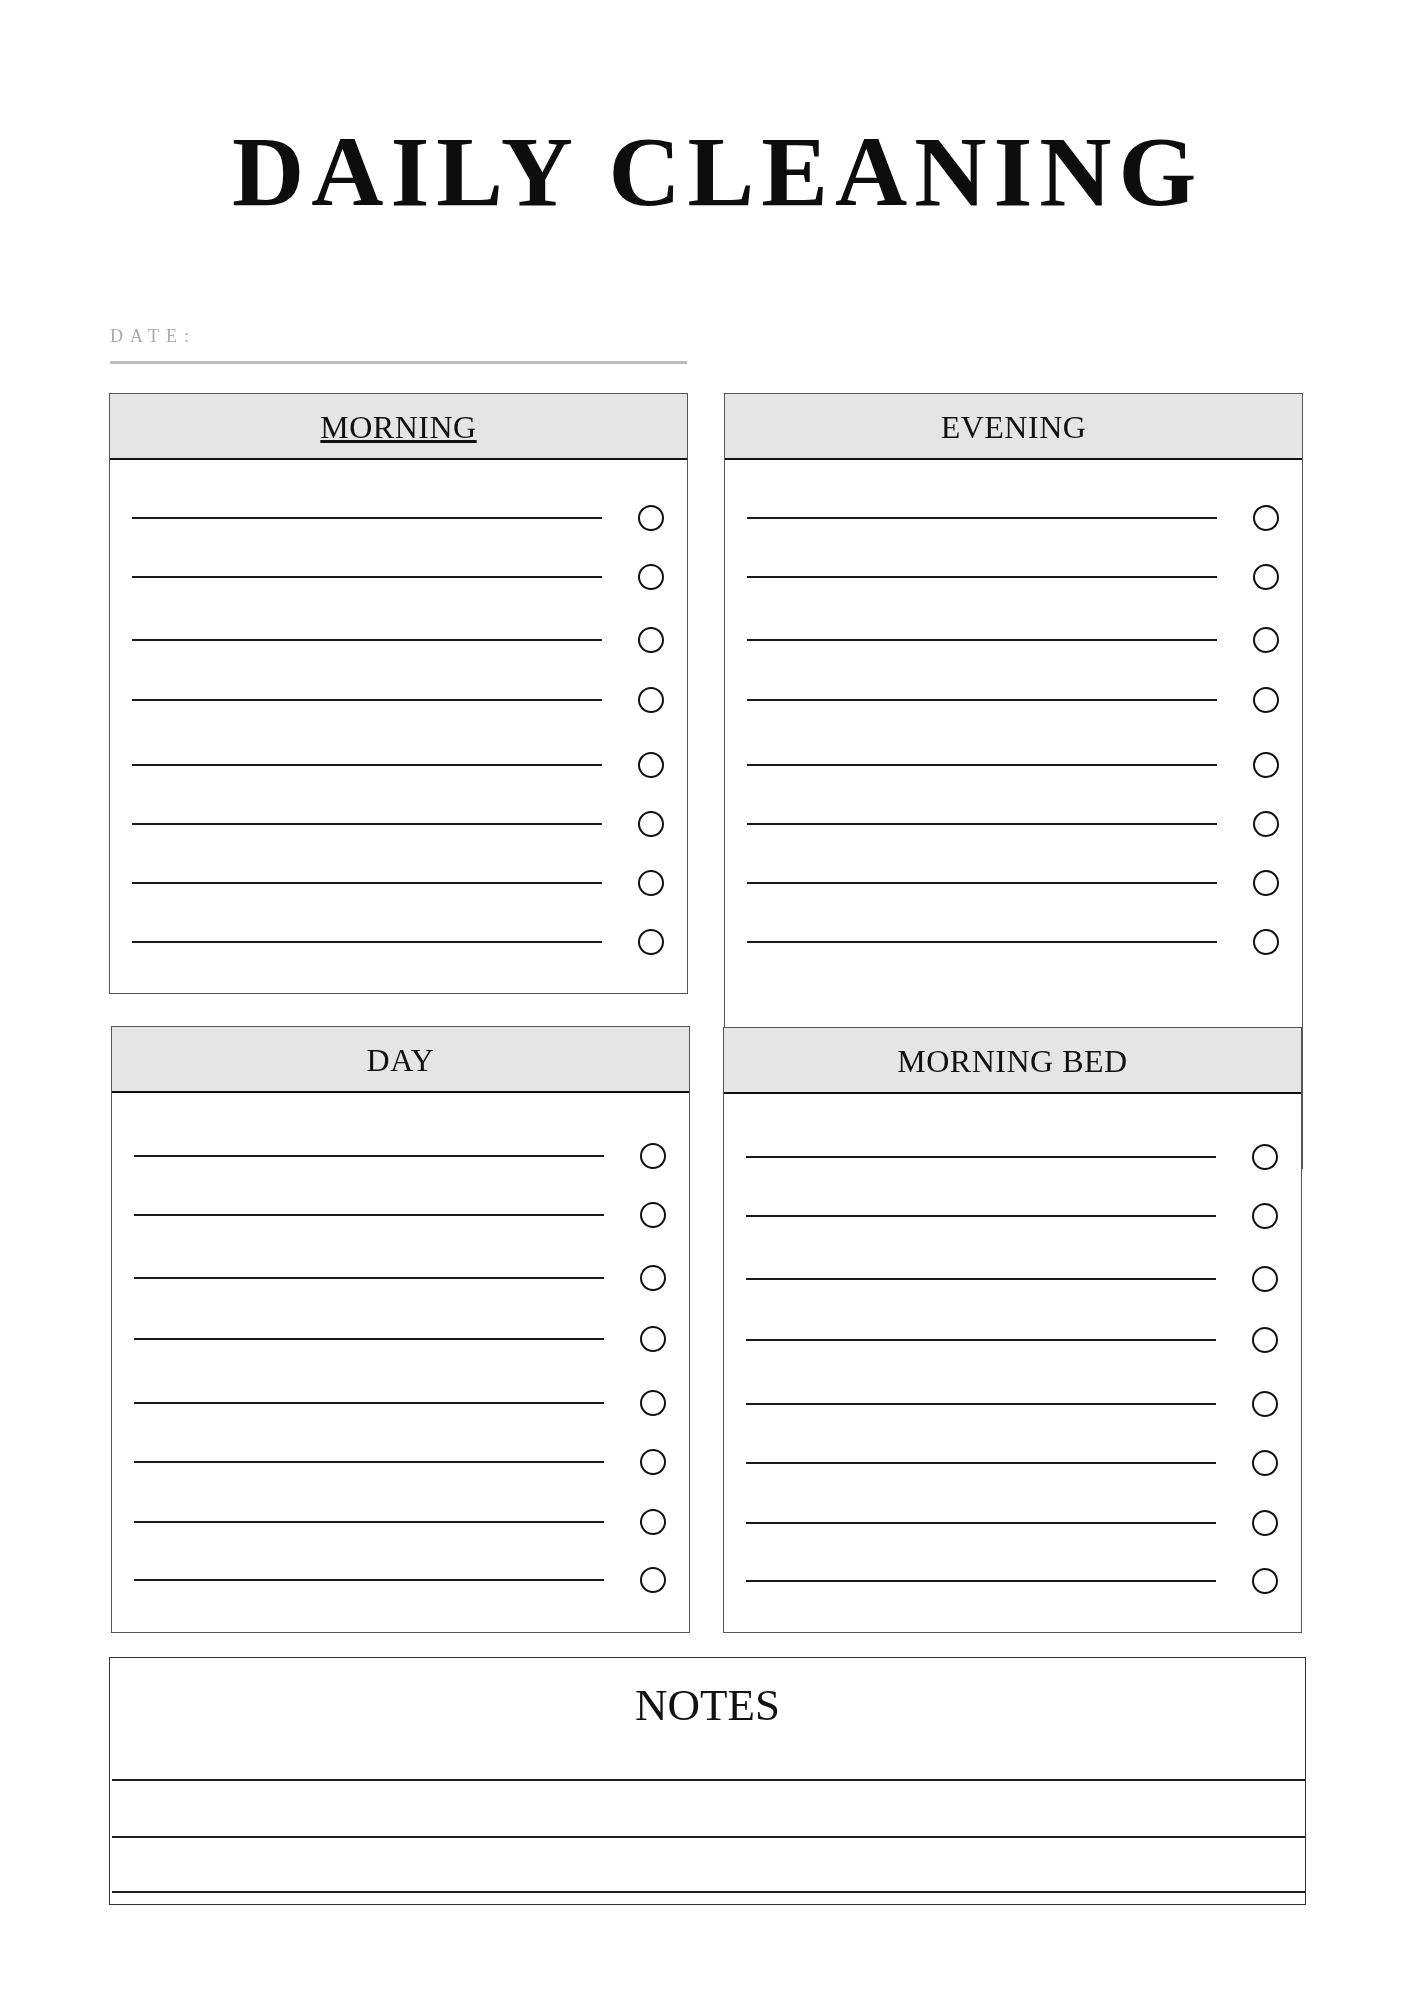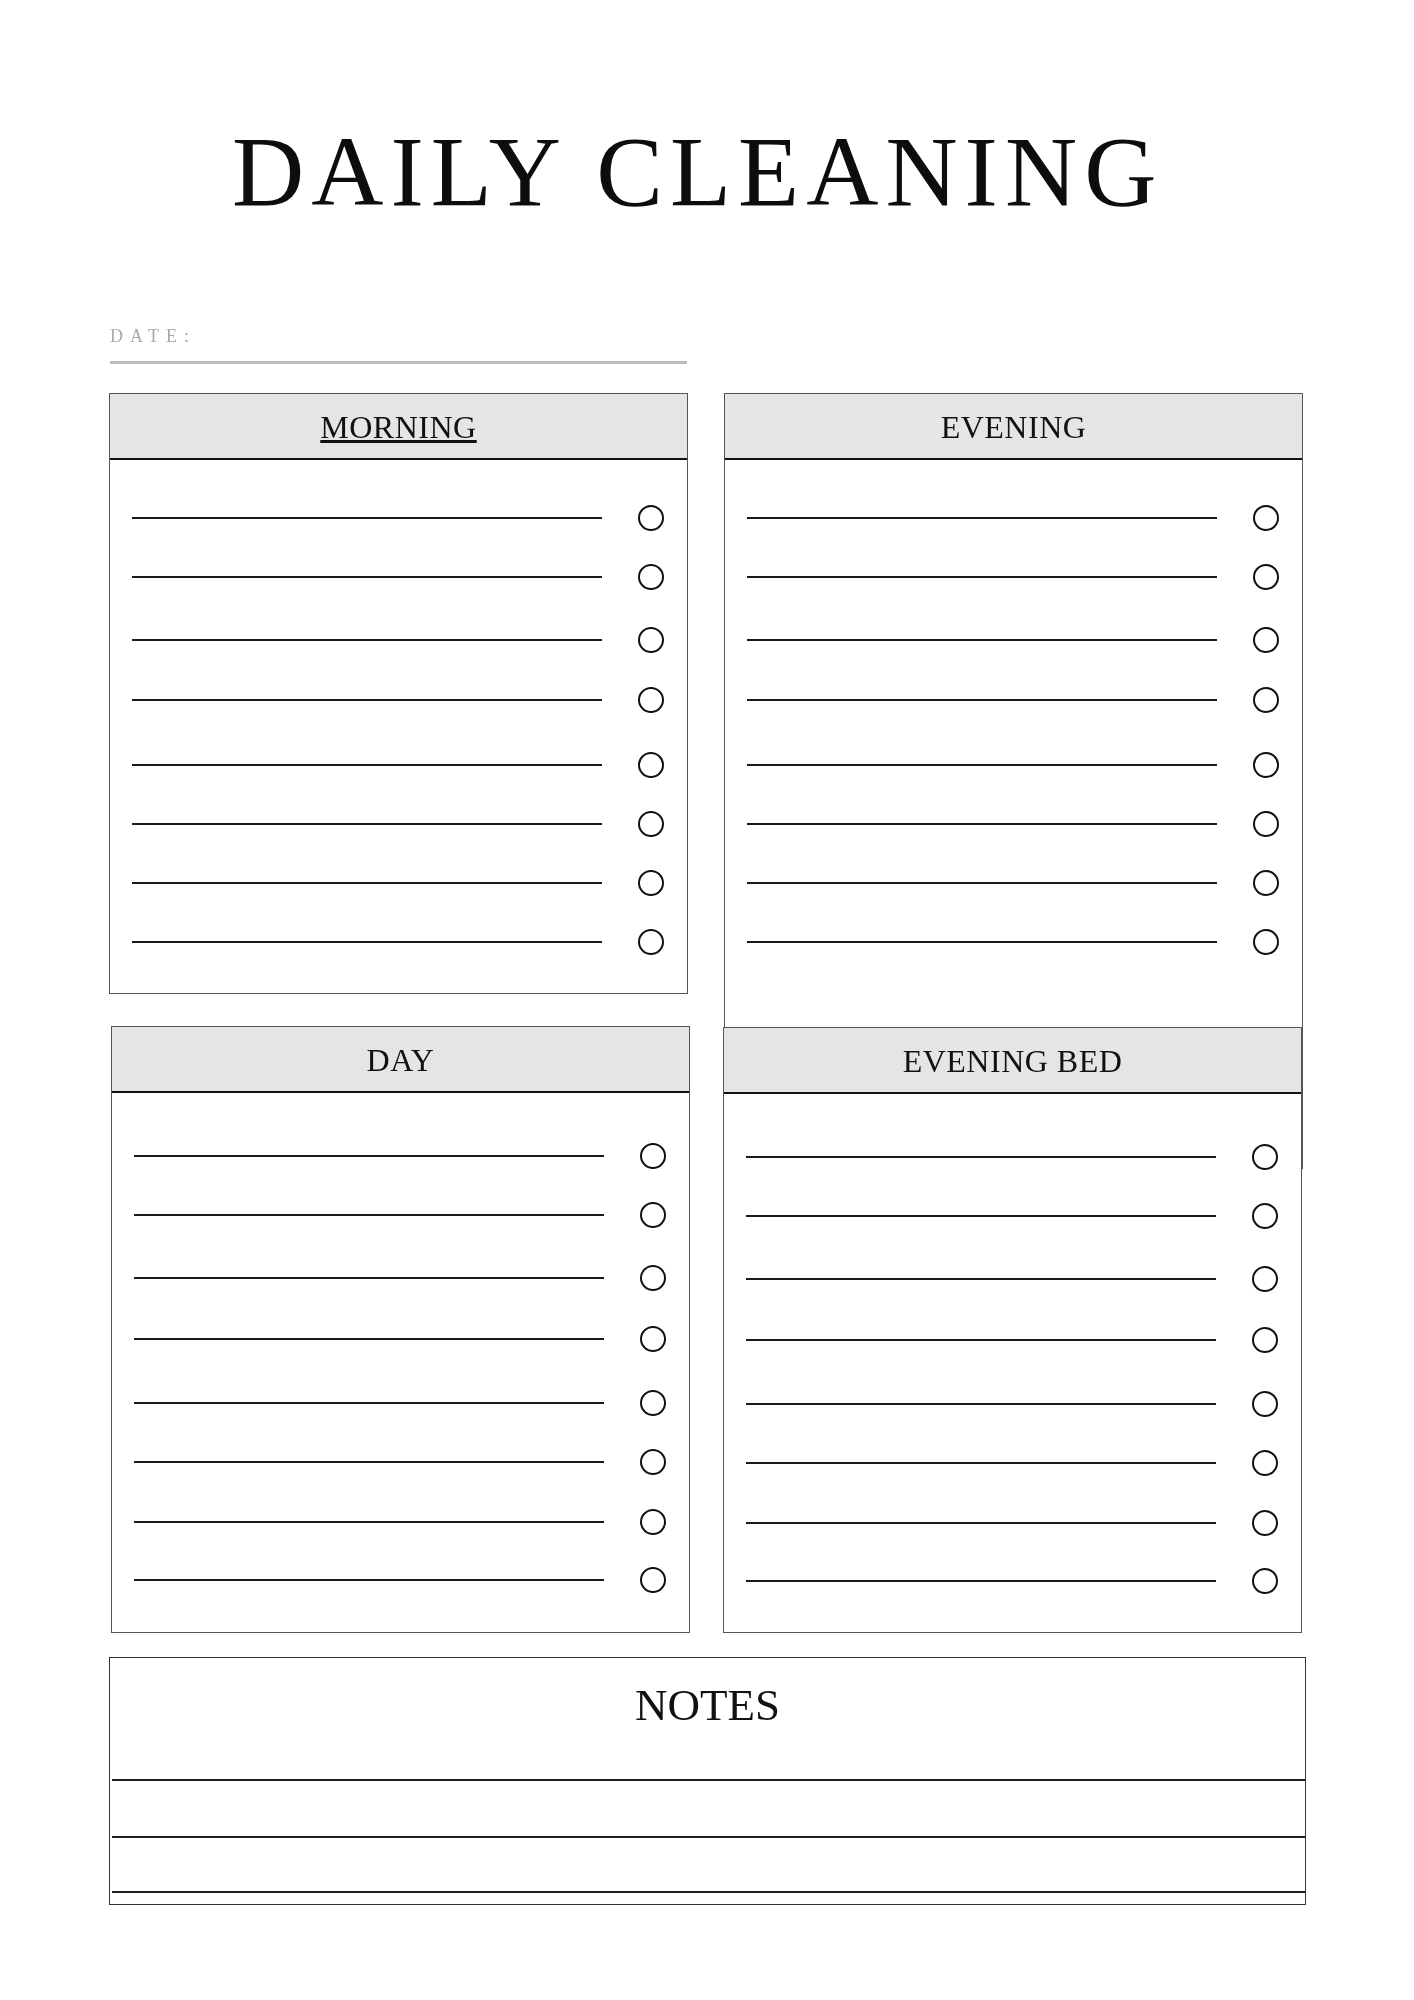--- a/index.html
+++ b/index.html
@@ -1,19 +1,19 @@
 <!DOCTYPE html>
 <html><head>
 <meta charset="utf-8">
 <style>
   html, body { margin: 0; padding: 0; background: #ffffff; }
   body { width: 1414px; height: 2000px; position: relative; overflow: hidden;
          font-family: "Liberation Serif", "DejaVu Serif", serif; color: #111; }
   .title { position: absolute; left: 232px; top: 112px; width: 930px; text-align: center;
-           font-size: 100px; font-weight: normal; letter-spacing: 7px; line-height: 120px;
+           font-size: 100px; font-weight: bold; letter-spacing: 7px; line-height: 120px;
            white-space: nowrap; color: #0d0d0d; }
   .date-label { position: absolute; left: 110px; top: 326px; font-size: 18px; letter-spacing: 7px;
                 color: #a9a9a9; line-height: 20px; }
   .date-line { position: absolute; left: 110px; top: 361px; width: 577px; height: 3px; background: #bcbcbc; }
 
   .section { position: absolute; width: 579px; border: 1.5px solid #555; box-sizing: border-box; background: #fff; }
   .section .header { height: 66px; background: #e5e5e5; border-bottom: 2.5px solid #111; box-sizing: border-box;
                      display: flex; align-items: center; justify-content: center; }
   .section .header span { font-size: 32px; letter-spacing: 0.5px; padding-top: 2px; }
   .section .body { position: relative; }
@@ -156,21 +156,21 @@
       </div>
       <div class="row" style="top: 474px;">
         <div class="line"></div>
         <div class="check"></div>
       </div>
     </div>
 </div>
 
 <div class="section" id="sec-beforebed">
   <div class="header">
-    <span>EVENING BED</span>
+    <span>MORNING BED</span>
   </div>
   <div class="body">
       <div class="row" style="top: 50px;">
         <div class="line"></div>
         <div class="check"></div>
       </div>
       <div class="row" style="top: 109px;">
         <div class="line"></div>
         <div class="check"></div>
       </div>

